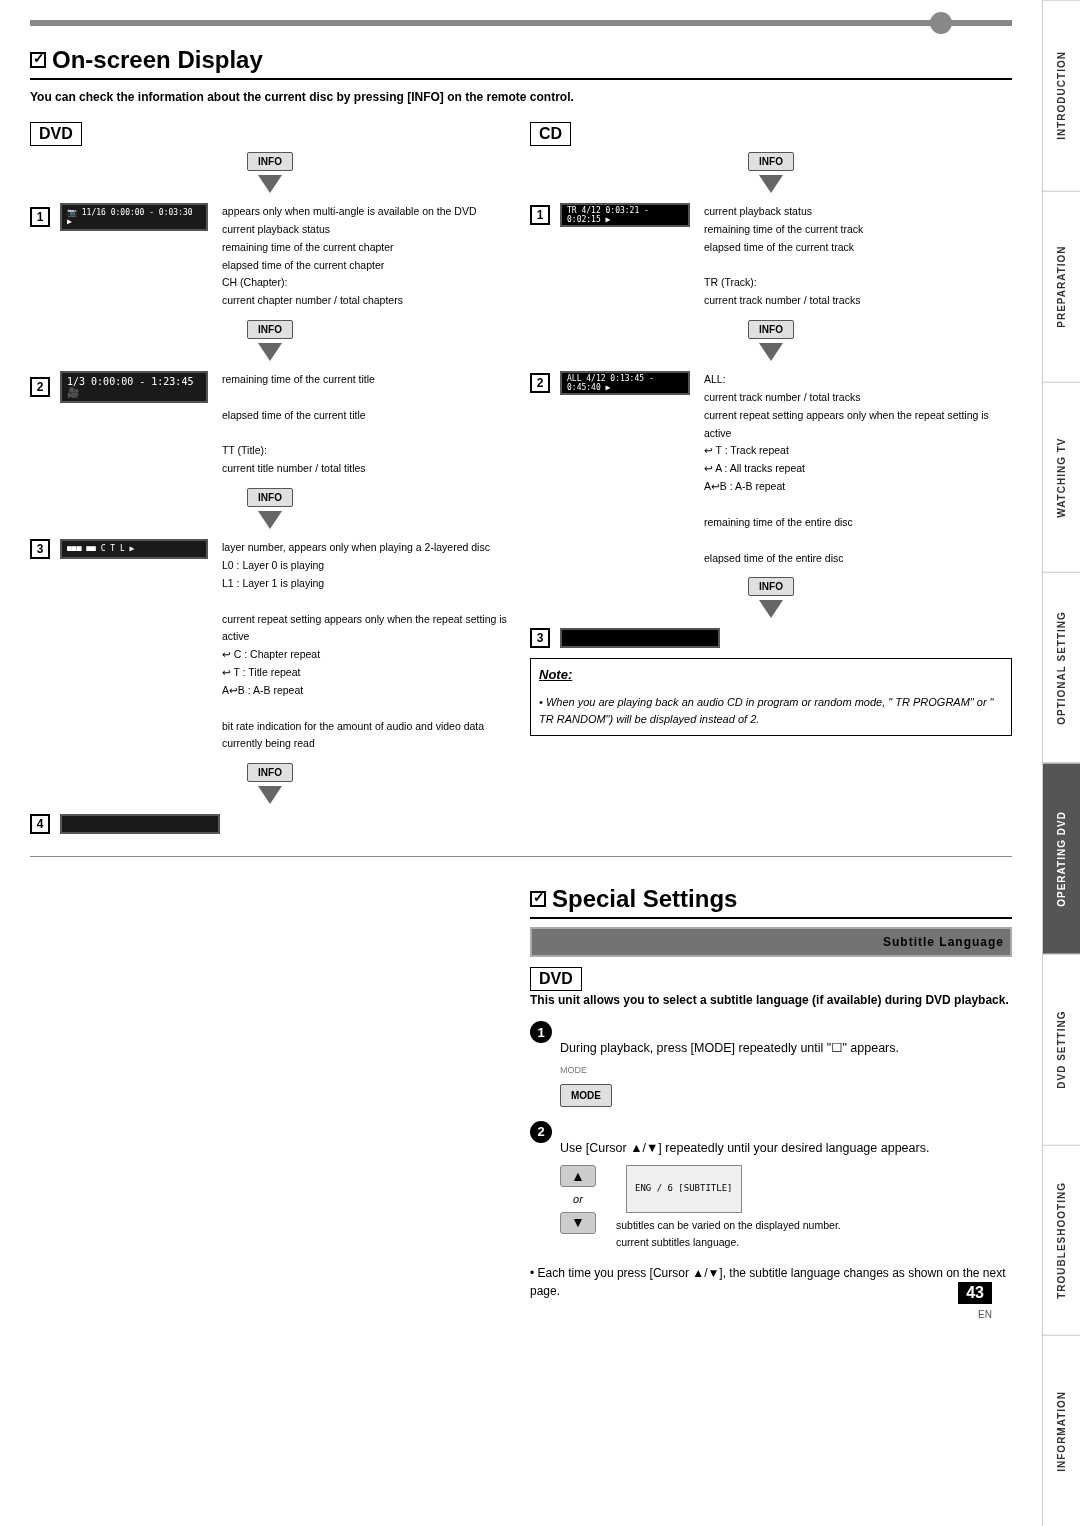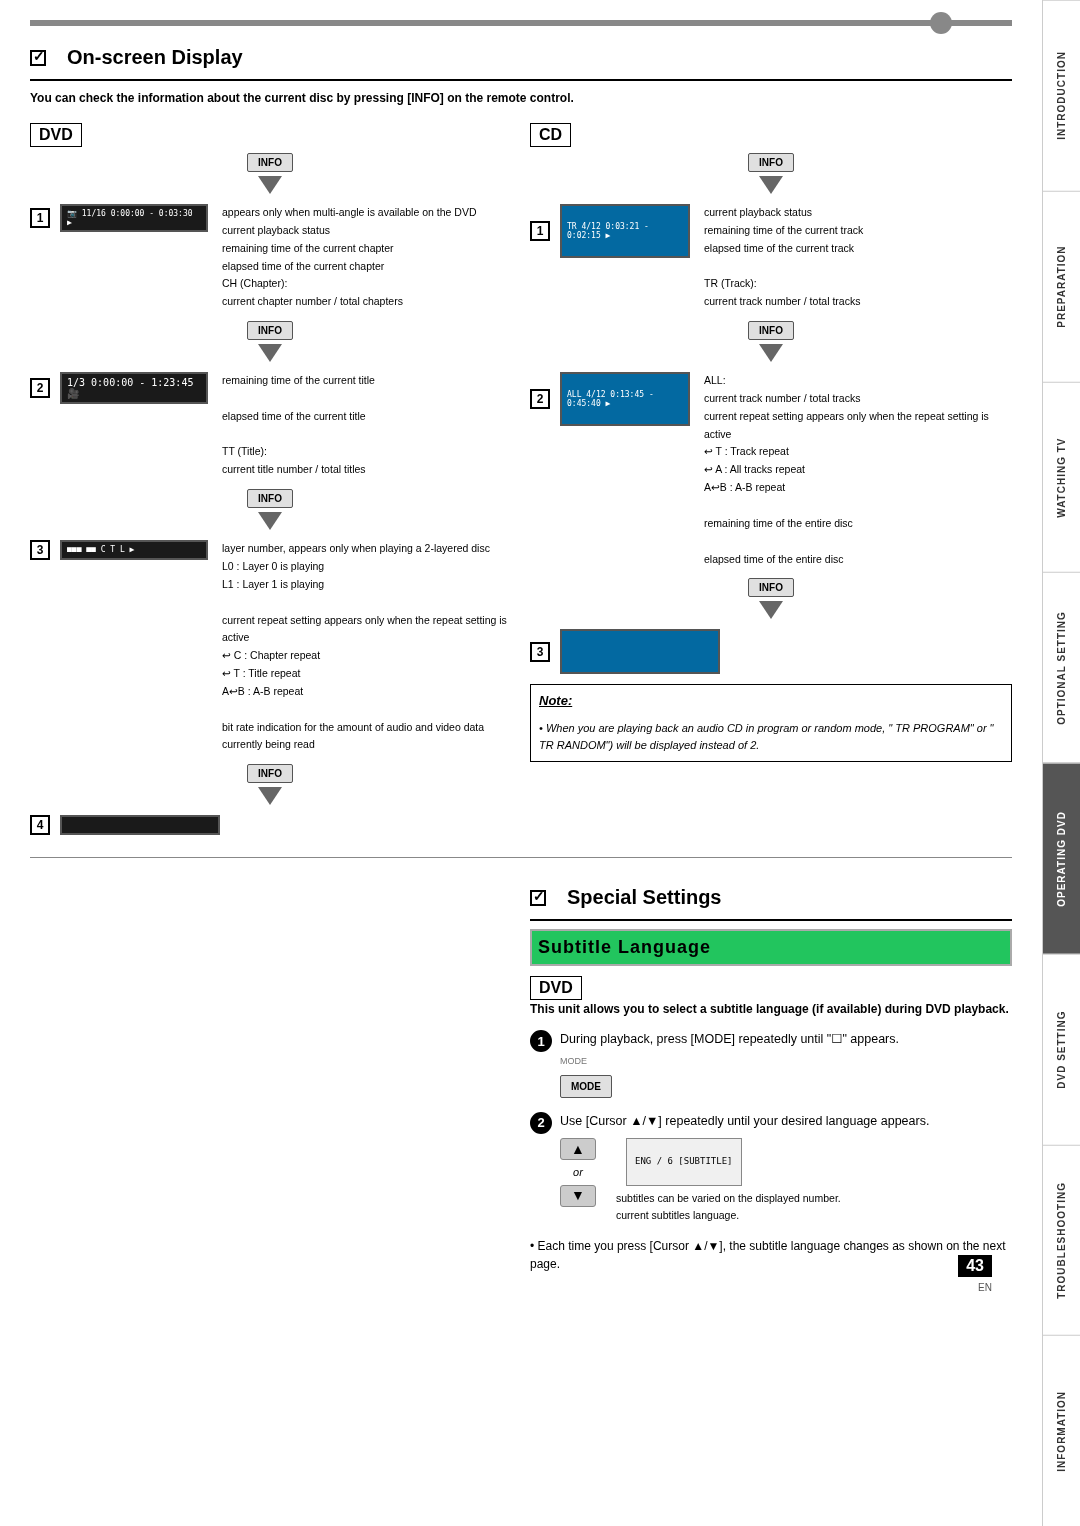--- a/index.html
+++ b/index.html
@@ -64,28 +64,28 @@
       right: 60px;
       top: -8px;
       width: 22px;
       height: 22px;
       border-radius: 50%;
       background: #888;
     }
 
     
     .section-title {
-      font-size: 20px;
+      font-size: 24px;
       font-weight: bold;
       border-bottom: 2px solid #000;
-      padding-bottom: 10px;
+      padding-bottom: 4px;
       margin-bottom: 8px;
       display: flex;
       align-items: center;
-      gap: 21px;
+      gap: 6px;
     }
     .checkbox-icon {
       display: inline-block;
       width: 16px;
       height: 16px;
       border: 2px solid #000;
       position: relative;
     }
     .checkbox-icon::after {
       content: '✓';
@@ -184,26 +184,26 @@
       font-style: italic;
       line-height: 1.5;
       font-size: 11px;
     }
 
     
     .special-section {
       margin-top: 16px;
     }
     .subtitle-language-title {
-      text-align: left;
-      font-size: 18px;
+      text-align: right;
+      font-size: 12px;
       font-weight: bold;
       border: 2px solid #aaa;
       padding: 6px;
-      background: #22c55e;
+      background: #737373;
       margin-bottom: 10px;
       letter-spacing: 1px;
     }
 
     .step-num {
       display: inline-flex;
       align-items: center;
       justify-content: center;
       width: 22px;
       height: 22px;
@@ -212,20 +212,21 @@
       font-weight: bold;
       font-size: 13px;
       margin-right: 8px;
       flex-shrink: 0;
       background: #000;
       color: #fff;
     }
     .step-text {
       font-size: 12.5px;
       line-height: 1.5;
+      margin-top: 18px;
     }
 
     
     .mode-btn {
       display: inline-block;
       border: 1.5px solid #555;
       background: #e0e0e0;
       padding: 3px 10px;
       font-size: 10px;
       font-weight: bold;
@@ -265,25 +266,25 @@
       color: #fff;
       font-family: monospace;
       font-size: 8px;
       padding: 3px 5px;
       width: 148px;
       min-height: 20px;
     }
 
     .cd-screen {
       border: 2px solid #555;
-      background: #0369a1;
+      background: #000000;
       color: #fff;
       font-family: monospace;
       font-size: 8px;
-      padding: 16px 5px;
+      padding: 1px 5px;
       width: 130px;
       min-height: 20px;
     }
 
     .callout-lines {
       font-size: 10.5px;
       line-height: 1.7;
       padding-left: 4px;
     }
     .callout-lines p {

